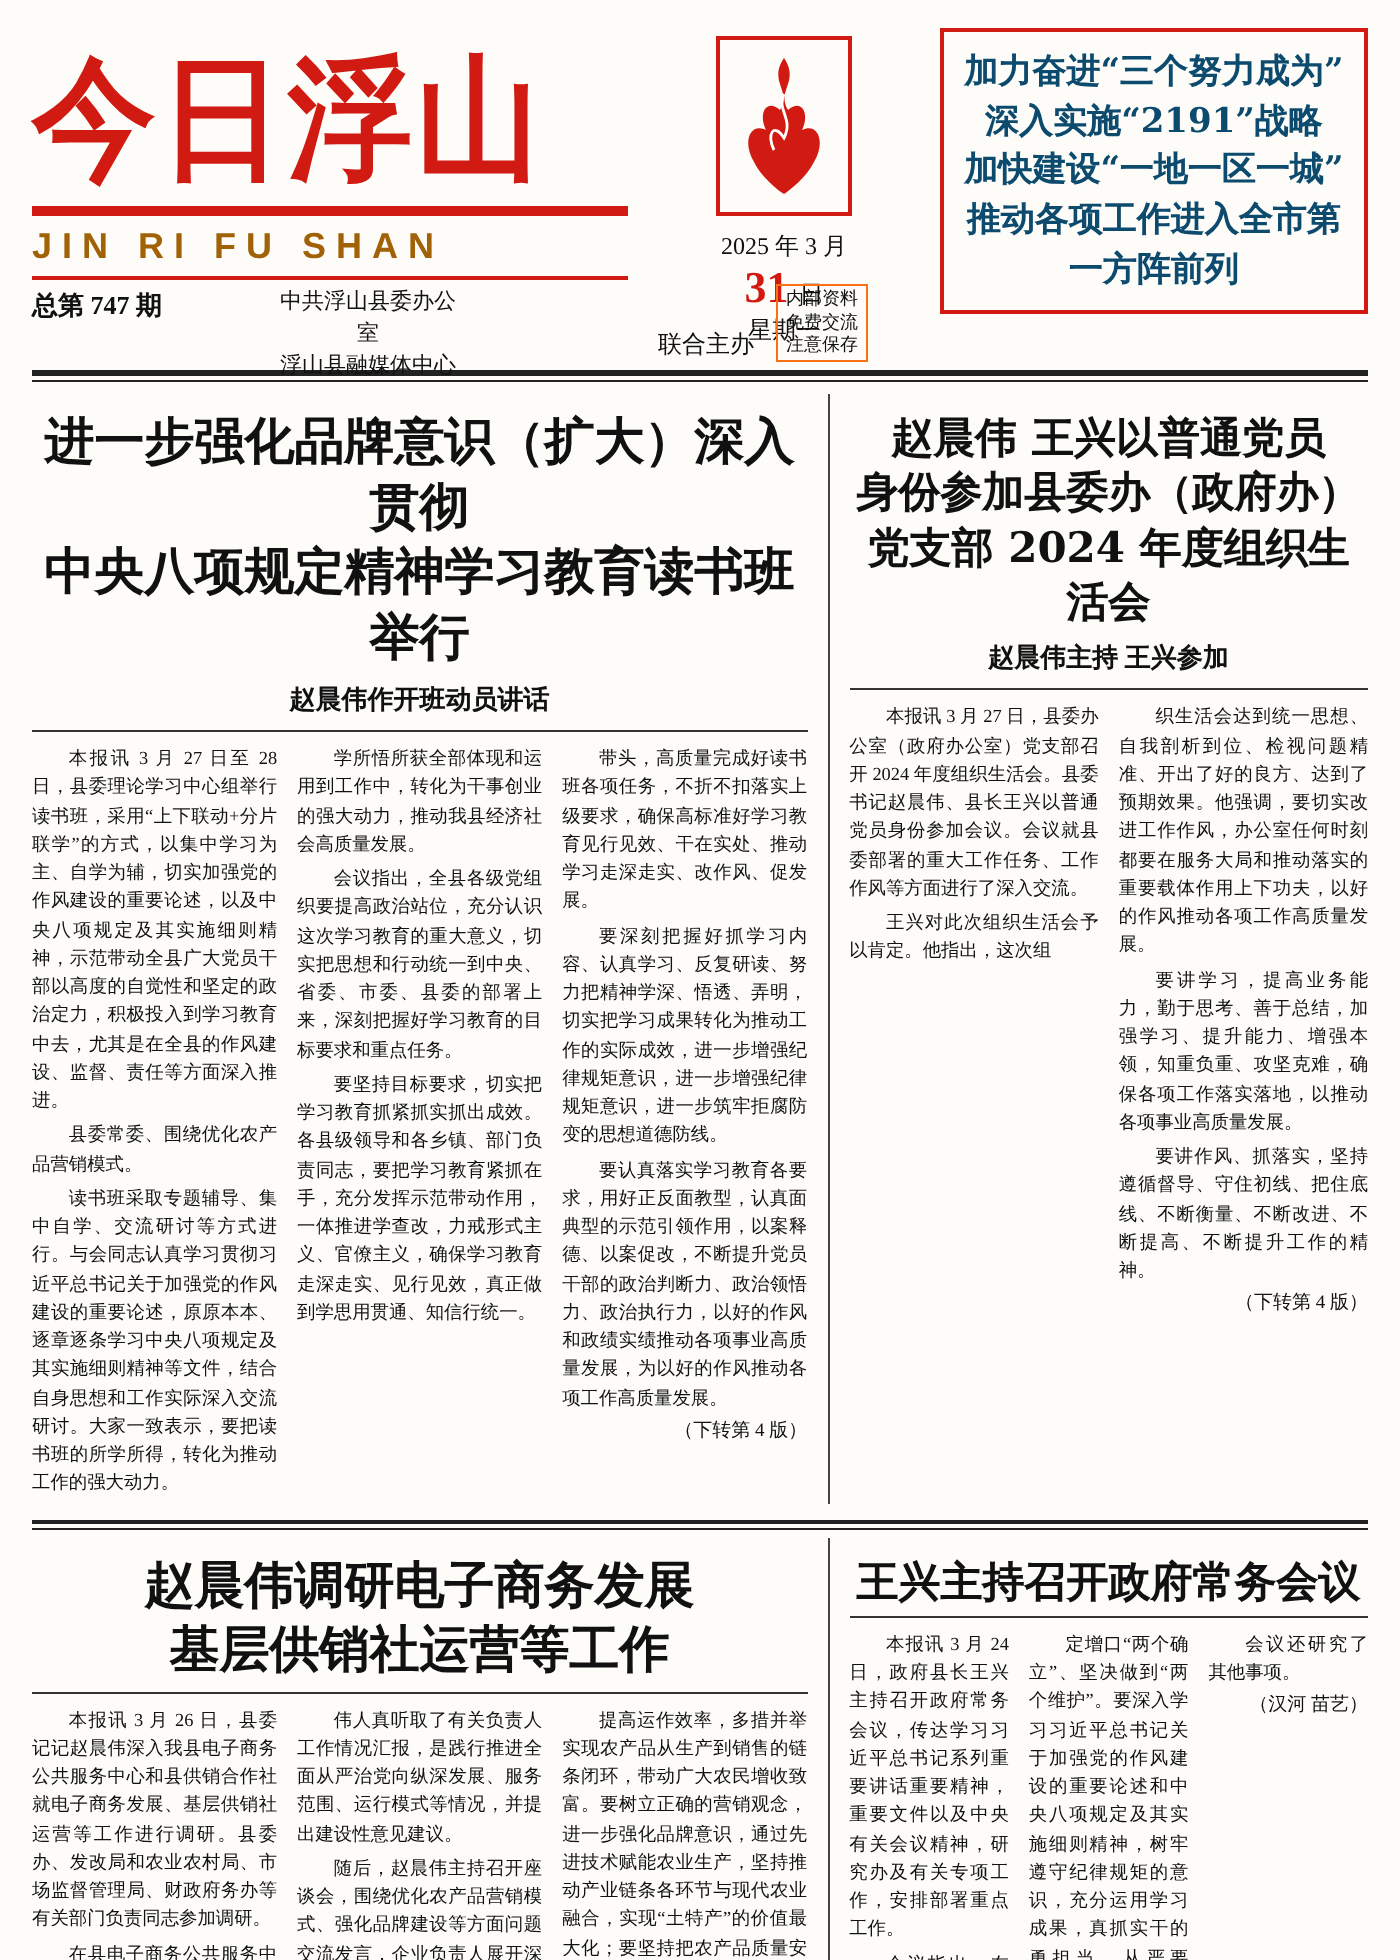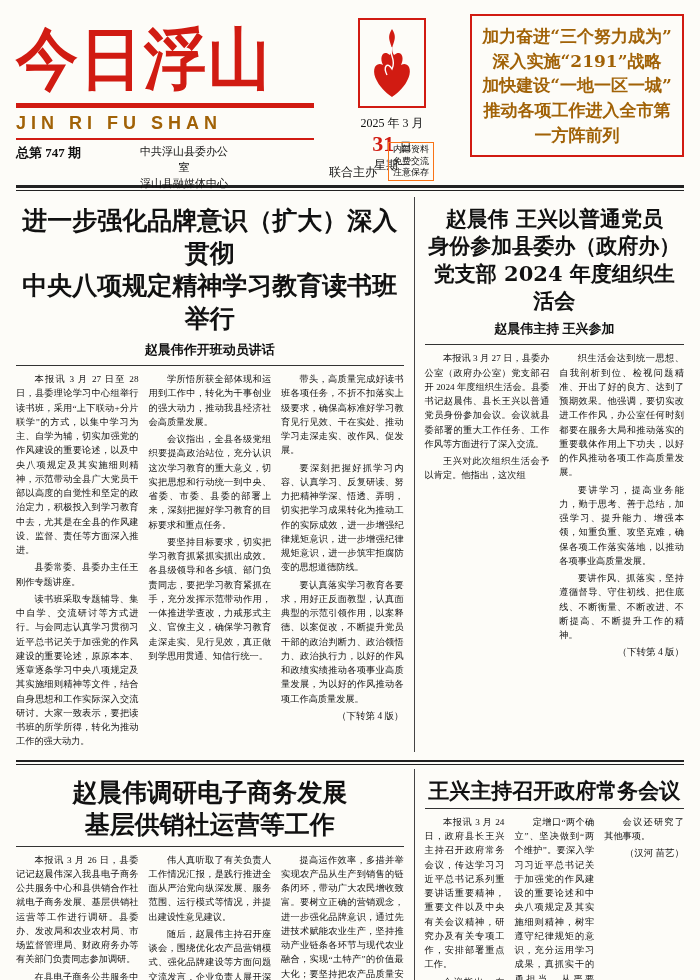--- a/index.html
+++ b/index.html
@@ -43,21 +43,21 @@
   .mh-logo svg{display:block;}
   .mh-date{text-align:center;margin-top:6px;font-size:12px;}
   .mh-day{text-align:center;color:#d11b12;font-size:22px;font-weight:bold;line-height:1.1;}
   .mh-day small{font-size:12px;color:#111;font-weight:normal;}
   .mh-week{text-align:center;font-size:12px;}
 
   .mh-right{
     flex:1;border:2px solid #d11b12;margin-left:8px;padding:8px 6px;
     min-height:120px;display:flex;flex-direction:column;justify-content:space-around;
   }
-  .mh-slogan{color:#a16207;font-weight:bold;font-size:17px;text-align:center;line-height:1.45;
+  .mh-slogan{color:#0c4a6e;font-weight:bold;font-size:17px;text-align:center;line-height:1.45;
     font-family:"DejaVu Serif", serif;}
 
   .mh-infoline{display:flex;align-items:flex-start;margin-top:4px;}
   .mh-issue{font-size:13px;font-weight:bold;width:120px;}
   .mh-org{font-size:11px;line-height:1.45;width:96px;text-align:center;}
   .mh-joint{font-size:12px;width:70px;text-align:center;padding-top:8px;}
   .mh-archive{font-size:9px;line-height:1.3;border:1px solid #f97316;padding:1px 2px;width:40px;text-align:center;}
 
   
   .hr-thick{height:3px;background:#222;margin:4px 0 0 0;}
@@ -143,21 +143,21 @@
     <div class="colA">
       <h1 class="head head-lg">
         <div>进一步强化品牌意识（扩大）深入贯彻</div>
         <div>中央八项规定精神学习教育读书班举行</div>
       </h1>
       <div class="byline">赵晨伟作开班动员讲话</div>
       <div class="sep-dot"></div>
       <div class="body-cols">
         <div>
           <p>本报讯 3 月 27 日至 28 日，县委理论学习中心组举行读书班，采用“上下联动+分片联学”的方式，以集中学习为主、自学为辅，切实加强党的作风建设的重要论述，以及中央八项规定及其实施细则精神，示范带动全县广大党员干部以高度的自觉性和坚定的政治定力，积极投入到学习教育中去，尤其是在全县的作风建设、监督、责任等方面深入推进。</p>
-          <p>县委常委、县委办主任王刚作专题讲座。</p>
+          <p>县委常委、围绕优化农产品营销模式。</p>
           <p>读书班采取专题辅导、集中自学、交流研讨等方式进行。与会同志认真学习贯彻习近平总书记关于加强党的作风建设的重要论述，原原本本、逐章逐条学习中央八项规定及其实施细则精神等文件，结合自身思想和工作实际深入交流研讨。大家一致表示，要把读书班的所学所得，转化为推动工作的强大动力。</p>
         </div>
         <div>
           <p>学所悟所获全部体现和运用到工作中，转化为干事创业的强大动力，推动我县经济社会高质量发展。</p>
           <p>会议指出，全县各级党组织要提高政治站位，充分认识这次学习教育的重大意义，切实把思想和行动统一到中央、省委、市委、县委的部署上来，深刻把握好学习教育的目标要求和重点任务。</p>
           <p>要坚持目标要求，切实把学习教育抓紧抓实抓出成效。各县级领导和各乡镇、部门负责同志，要把学习教育紧抓在手，充分发挥示范带动作用，一体推进学查改，力戒形式主义、官僚主义，确保学习教育走深走实、见行见效，真正做到学思用贯通、知信行统一。</p>
         </div>
         <div>
           <p>带头，高质量完成好读书班各项任务，不折不扣落实上级要求，确保高标准好学习教育见行见效、干在实处、推动学习走深走实、改作风、促发展。</p>
           <p>要深刻把握好抓学习内容、认真学习、反复研读、努力把精神学深、悟透、弄明，切实把学习成果转化为推动工作的实际成效，进一步增强纪律规矩意识，进一步增强纪律规矩意识，进一步筑牢拒腐防变的思想道德防线。</p>

